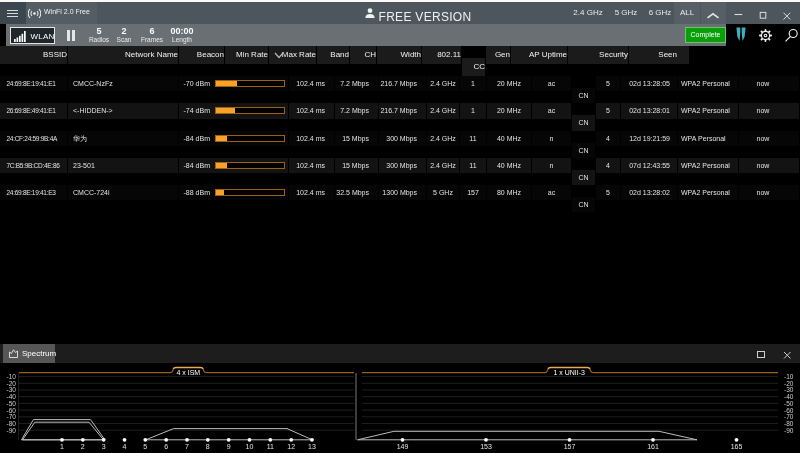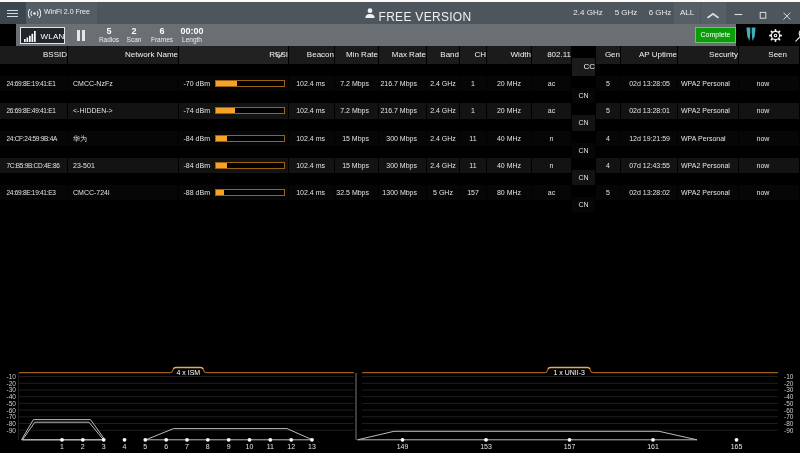--- a/index.html
+++ b/index.html
@@ -16,21 +16,21 @@
 #hambox { left:0; top:0; width:26px; height:22px; background:#3c464e; }
 .hline { position:absolute; left:7px; width:10.5px; height:1.1px; background:#d5dade; }
 #wintab { left:26px; top:0; width:71px; height:22px; background:#545d64; }
 #wintab .txt { position:absolute; left:18px; top:6px; font-size:7px; color:#eef1f2; }
 #freever { left:357px; top:0; width:140px; height:22px; font-size:12px; letter-spacing:0.3px; color:#eef1f2; white-space:nowrap; }
 .bandtab { top:0; height:22px; font-size:8px; color:#e8ebed; text-align:center; line-height:22px; }
 #alltab  { left:674px; top:0; width:26px; height:22px; background:#565f66; }
 #carettab{ left:701px; top:0; width:25px; height:22px; background:#565f66; }
 
 
-#toolbar { left:16px; top:24px; width:720px; height:22px; background:#6a6f73; }
+#toolbar { left:6px; top:24px; width:720px; height:22px; background:#6a6f73; }
 #wlanbtn { left:4px; top:3px; width:45px; height:17px; background:#20262a; border:1px solid #e2e6e8; }
 #wlanbtn span { position:absolute; left:19.5px; top:4px; font-size:8px; color:#fff; letter-spacing:0.2px; }
 .pbar { position:absolute; top:5.5px; width:3px; height:11.5px; background:#e4e7e9; }
 .statnum { position:absolute; top:1.5px; width:60px; text-align:center; font-size:9px; font-weight:bold; color:#fafbfb; }
 .statlbl { position:absolute; top:12px; width:60px; text-align:center; font-size:6.5px; color:#e9eced; }
 #completebtn { left:679px; top:2.5px; width:41px; height:16px; background:#0a9e0a; border:1px solid #6ec46e; color:#fff; font-size:7px; text-align:center; line-height:14px; }
 
 
 #grid { left:0; top:46px; width:800px; }
 .trow { display:flex; width:800px; }
@@ -141,21 +141,20 @@
     <svg class="abs" style="left:778px;top:4px" width="14" height="14" viewBox="0 0 14 14">
       <circle cx="9.2" cy="5.5" r="4" fill="none" stroke="#f2f4f5" stroke-width="1.1"></circle>
       <path d="M6.2 8.6 L1.5 13.3" stroke="#f2f4f5" stroke-width="1.1"></path>
     </svg>
   </div>
 
   <div class="abs" id="grid">
     <div class="trow" id="ghead">
       <div class="cell c0">BSSID</div>
         <div class="cell c1">Network Name</div>
-        <div class="cell c2" style="background:#222222">RSSI</div>
       <div class="cell c3">Beacon</div>
         <div class="cell c4">Min Rate</div>
         <div class="cell c5">Max Rate</div>
       <div class="cell c6">Band</div>
         <div class="cell c7">CH</div>
         <div class="cell c8">Width</div>
       <div class="cell c9">802.11</div>
         <div class="cell c10">CC</div>
         <div class="cell c11">Gen</div>
       <div class="cell c12">AP Uptime</div>
@@ -270,20 +269,32 @@
         <div class="cell c11">5</div>
       <div class="cell c12 ar2">02d 13:28:02</div>
         <div class="cell c13 al3">WPA2 Personal</div>
         <div class="cell c14">now</div>
     </div>
   </div>
   <svg class="abs" id="sortcaret">
       <path d="M2 3 L6 7.5 L10 3" fill="none" stroke="#b8b8b8" stroke-width="1.2"></path>
     </svg>
 
+  <div class="abs" id="specbar">
+    <div class="abs" id="spectab">
+      <svg class="abs" style="left:6px;top:5px" width="9" height="9" viewBox="0 0 9 9">
+        <path d="M0.5 8.5 V3 L2.5 4.5 L4.5 0.8 L6.5 3.5 L8.5 2 V8.5 Z" fill="none" stroke="#e8e8e8" stroke-width="0.9"></path>
+      </svg>
+      <div class="txt">Spectrum</div>
+    </div>
+    <div class="abs" id="specmax"></div>
+    <svg class="abs" style="left:783px;top:7px" width="9" height="9">
+        <path d="M1 1 L7.5 7.5 M7.5 1 L1 7.5" stroke="#cfcfcf" stroke-width="1"></path>
+      </svg>
+  </div>
 
   <svg class="abs" style="left:0;top:363px" width="800" height="90" viewBox="0 0 800 90">
 
     <g stroke="#1f1f1f" stroke-width="1">
       <line x1="19" y1="13.6" x2="354" y2="13.6"></line>
         <line x1="362" y1="13.6" x2="778" y2="13.6"></line>
       <line x1="19" y1="20.3" x2="354" y2="20.3"></line>
         <line x1="362" y1="20.3" x2="778" y2="20.3"></line>
       <line x1="19" y1="27" x2="354" y2="27"></line>
         <line x1="362" y1="27" x2="778" y2="27"></line>

